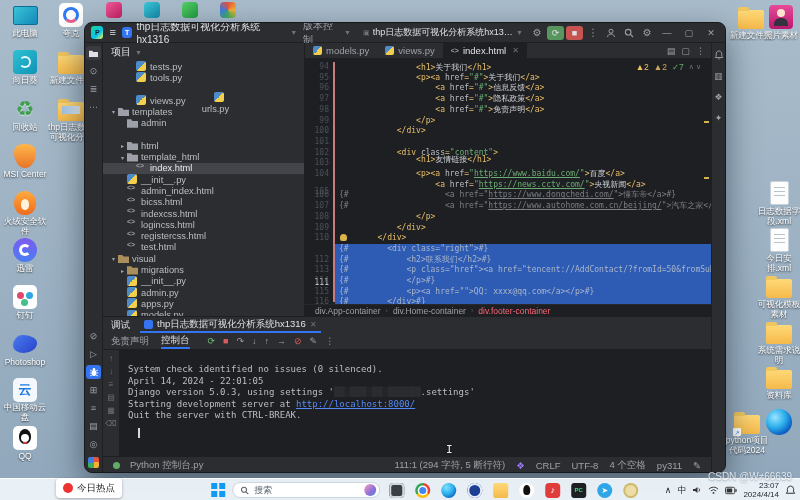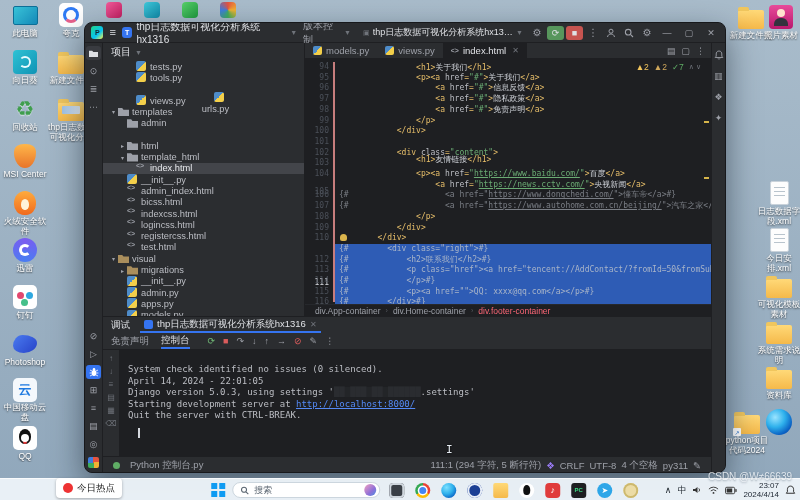--- a/index.html
+++ b/index.html
@@ -166,21 +166,21 @@
   .console{position:relative;flex:1;overflow:hidden;font-family:"DejaVu Sans Mono",monospace;font-size:9px}
   .con-line{position:absolute;left:8px;white-space:pre;height:11.5px;line-height:11.5px}
   .seg-o{color:#bcbec4}.seg-r{color:#2a2c30;background:#232528}.seg-l{color:#548af7;text-decoration:underline}
   .caret{position:absolute;left:18px;width:1.5px;height:10px;background:#d5d8de}
   .ibeam{position:absolute;left:326px;top:93px;color:#e8eef5;font-size:11px;text-shadow:0 0 2px rgba(0,0,0,.8)}
 
   
   .statusbar{height:18px;flex:0 0 18px;background:#2b2d30;border-top:1px solid #1e1f22;display:flex;
              align-items:center;padding:0 10px;font-size:9.5px;color:#9da0a8;gap:10px}
   .stdot{width:7px;height:7px;border-radius:50%;background:#5fad65}
-  .st-right{margin-left:auto;display:flex;gap:5px;align-items:center}
+  .st-right{margin-left:auto;display:flex;gap:11px;align-items:center}
 
   
   .taskbar{position:absolute;left:0;bottom:0;width:800px;height:22px;background:rgba(236,242,248,.96);
            border-top:1px solid rgba(255,255,255,.7)}
   .tb-center{position:absolute;left:50%;top:0;height:22px;transform:translateX(-44%);display:flex;align-items:center;gap:7px}
   .tb-start{width:14px;height:14px;display:grid;grid-template:1fr 1fr/1fr 1fr;gap:1.5px}
   .tb-start span{background:#0f9bf2;border-radius:.5px}
   .tb-search{width:148px;height:16px;border-radius:8px;background:#fff;border:1px solid #ccd6de;display:flex;
              align-items:center;gap:5px;padding:0 3px 0 7px;font-size:9px;color:#5a6570}
   .tb-search .av{margin-left:auto;width:12px;height:12px;border-radius:50%;background:linear-gradient(135deg,#f5a2c0,#8f6fd8 60%,#4a90e0)}

